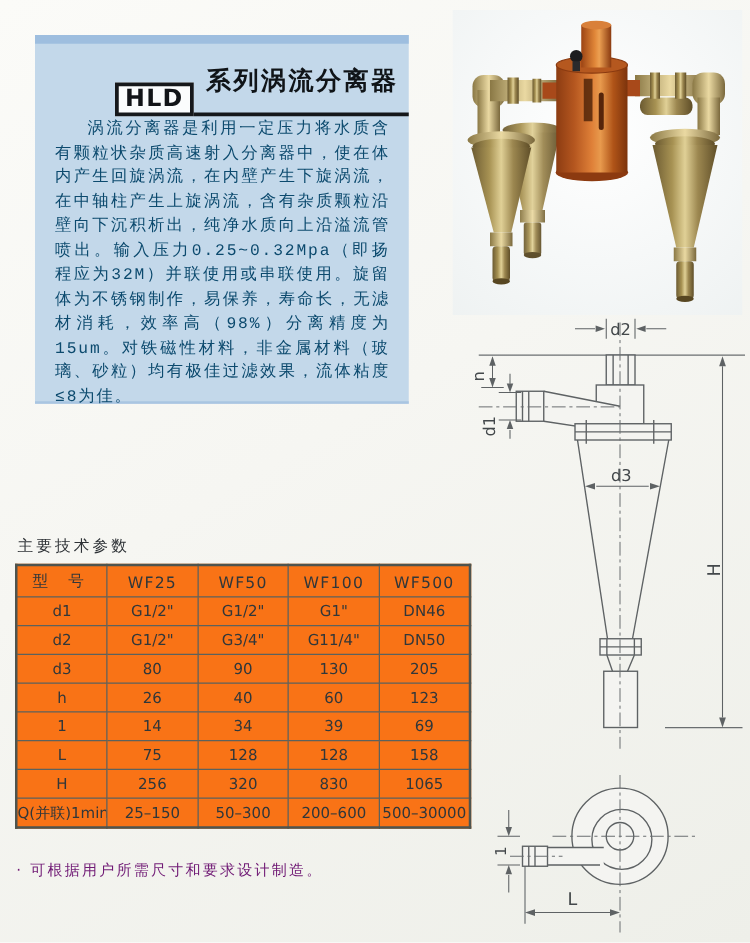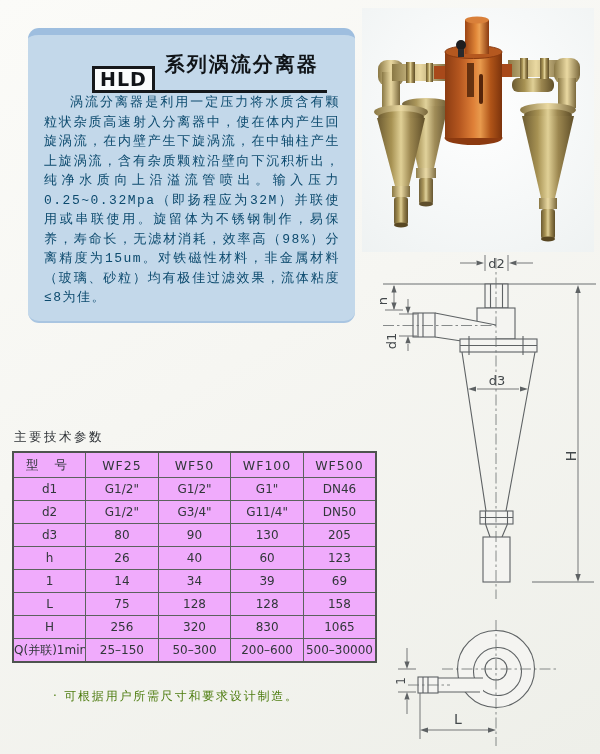--- a/index.html
+++ b/index.html
@@ -3,54 +3,53 @@
 <meta charset="utf-8">
 <style>
   html,body{margin:0;padding:0;}
   body{
     width:600px;height:754px;position:relative;overflow:hidden;
     background:linear-gradient(150deg,#fbfbf8 0%,#f6f6f2 45%,#eeefe9 100%);
     font-family:"DejaVu Sans","Liberation Sans",sans-serif;
   }
   
   .panel{
-    position:absolute;left:28px;top:28px;width:327px;height:295px;
+    position:absolute;left:28px;top:28px;width:299px;height:295px;
     background:#c3d8ea;border-top:7px solid #9ebedf;border-bottom:2px solid #a9c5e1;
     box-sizing:border-box;
-    border-radius:11px;
   }
   .title-row{position:absolute;left:64px;top:17px;display:flex;align-items:flex-end;white-space:nowrap;}
   .hld-box{
     border:3px solid #16181b;background:#fbfcfd;color:#121418;
     font-weight:bold;font-size:19px;line-height:21px;padding:0 5px;letter-spacing:1px;
   }
   .title-text{
     font-weight:bold;color:#101418;font-size:20px;line-height:24px;letter-spacing:2px;
     border-bottom:3px solid #14171a;padding:0 8px 14px 10px;
   }
   .desc{
     position:absolute;left:16px;right:15px;top:58px;margin:0;
     font-size:13px;line-height:19.5px;letter-spacing:1.5px;color:#0c4a6e;
     text-align:justify;text-justify:inter-character;text-indent:2em;font-family:Liberation Mono, monospace;
   }
   
   .caption{position:absolute;left:14px;top:429px;font-size:12.5px;letter-spacing:2.5px;color:#2e3236;}
   table.spec{
     position:absolute;left:12px;top:451px;width:365px;
     border-collapse:collapse;table-layout:fixed;
-    background:#f0abfc;border:2.2px solid #4e544f;
+    background:#f97316;border:2.2px solid #4e544f;
     font-size:12px;color:#31373a;
   }
   table.spec th,table.spec td{
     border:1.6px solid #5c625e;text-align:center;vertical-align:middle;
     padding:0;height:22px;font-weight:normal;overflow:hidden;white-space:nowrap;
   }
   table.spec thead th{height:24px;font-size:12.5px;letter-spacing:1px;}
   table.spec thead th:first-child{letter-spacing:6px;}
-  .footnote{position:absolute;left:13px;top:688px;font-size:12px;letter-spacing:1.8px;color:#4d7c0f;margin-left:40px;}
+  .footnote{position:absolute;left:13px;top:688px;font-size:12px;letter-spacing:1.8px;color:#701a75;}
   
   .photo{position:absolute;left:362px;top:8px;}
   .diagram{position:absolute;left:380px;top:252px;}
   .diagram text{font-family:"DejaVu Sans","Liberation Sans",sans-serif;}
 </style>
 </head>
 <body>
 
 <section class="panel">
   <div class="title-row">

